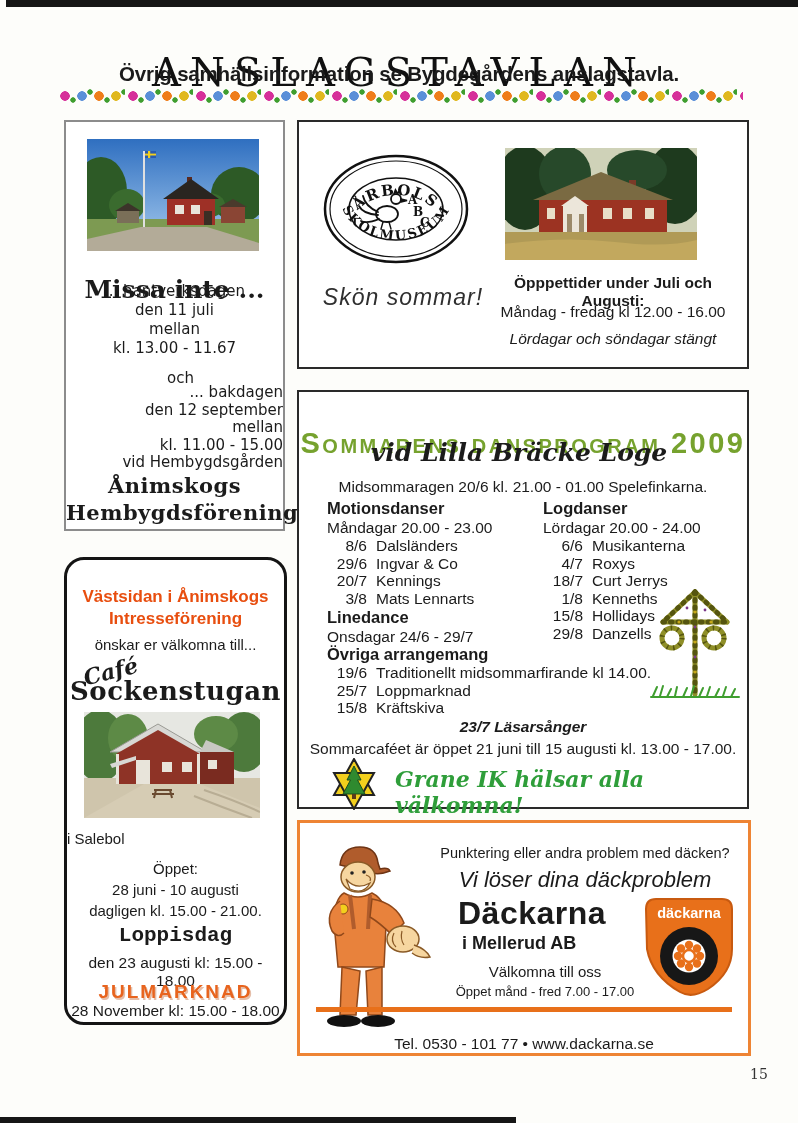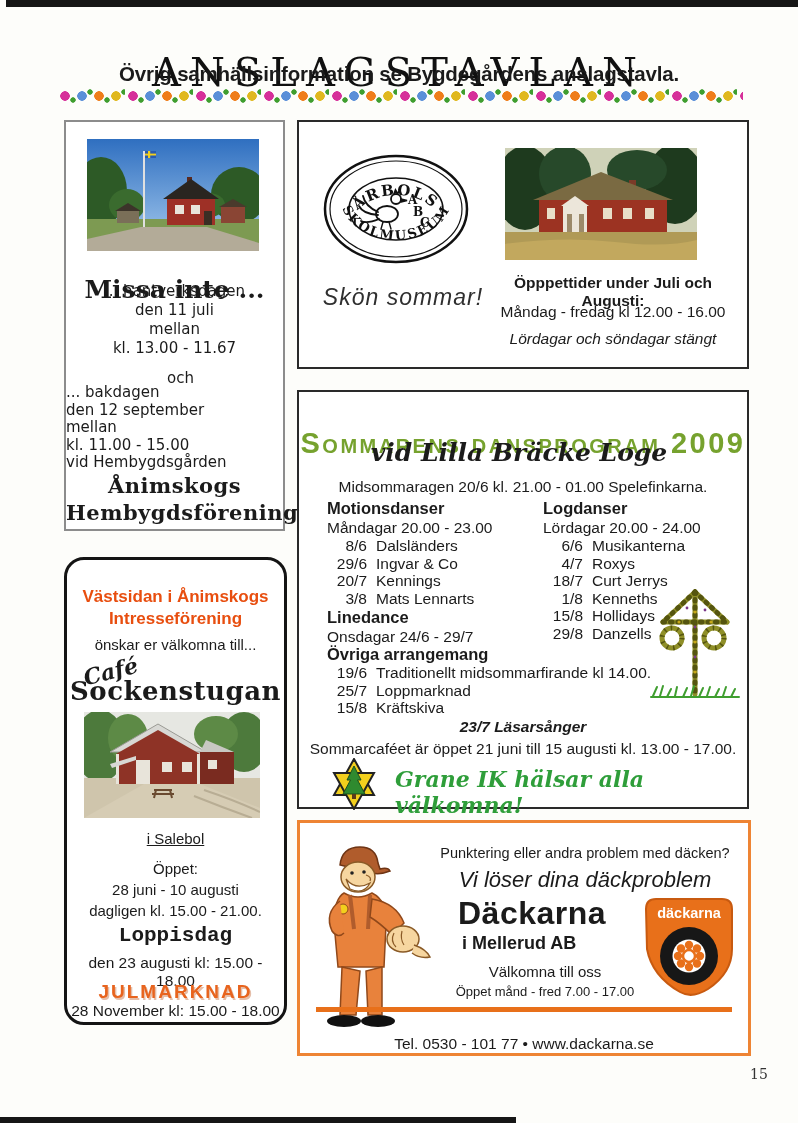--- a/index.html
+++ b/index.html
@@ -36,21 +36,21 @@
   .box-cafe{left:64px;top:557px;width:217px;height:462px;border:3px solid #141414;border-radius:20px;}
   .box-dack{left:297px;top:820px;width:448px;height:230px;border:3px solid var(--dackarna-border,#ee8434);}
 
   
   .box-missa{font-family:"DejaVu Sans",sans-serif;}
   .photo-missa{left:21px;top:17px;width:172px;height:112px;}
   .missa-heading{left:0;right:0;top:132px;text-align:center;font-family:"DejaVu Serif",serif;
     font-weight:bold;font-size:25px;}
   .missa-ev1{left:0;right:0;top:160px;text-align:center;font-size:15px;line-height:19px;}
   .missa-och{left:0;right:0;top:247px;text-align:center;font-size:15px;padding-left:12px;}
-  .missa-ev2{left:0;right:0;top:262px;text-align:left;font-size:15px;line-height:17.5px;}
+  .missa-ev2{left:0;right:0;top:262px;text-align:right;font-size:15px;line-height:17.5px;}
   .missa-org{left:0;right:0;top:350px;text-align:center;font-size:21px;line-height:27px;}
   .fraktur{font-family:"DejaVu Serif",serif;font-weight:bold;letter-spacing:0.5px;}
 
   
   .stamp{left:22px;top:30px;width:150px;height:114px;}
   .stamp-text{font-family:"DejaVu Serif",serif;font-weight:bold;fill:#111;letter-spacing:2px;}
   .skol-greeting{left:6px;width:196px;top:162px;text-align:center;font-style:italic;
     font-size:23px;color:#2f2f2f;letter-spacing:1px;}
   .photo-skol{left:206px;top:26px;width:192px;height:112px;}
   .skol-hours-title{left:186px;width:256px;top:152px;text-align:center;font-weight:bold;font-size:15.5px;}
@@ -77,21 +77,21 @@
   .maypole{left:350px;top:190px;width:92px;height:122px;}
 
   
   .cafe-org{left:0;right:0;top:26px;text-align:center;font-weight:bold;font-size:17px;line-height:22px;
     color:var(--heading-orange,#e84e0f);}
   .cafe-welcome{left:0;right:0;top:76px;text-align:center;font-size:15px;}
   .cafe-name-script{left:16px;top:98px;font-size:22px;transform:rotate(-14deg);
     font-family:"DejaVu Serif",serif;font-style:italic;font-weight:bold;}
   .cafe-name-fraktur{left:0;right:0;top:116px;text-align:center;font-size:26px;}
   .photo-cafe{left:17px;top:152px;width:176px;height:106px;}
-  .cafe-location{left:0;right:0;top:270px;text-align:center;font-size:15px;text-decoration:underline;}
+  .cafe-location{left:0;right:0;top:270px;text-align:left;font-size:15px;}
   .cafe-open{left:0;right:0;top:298px;text-align:center;font-size:15px;line-height:21px;}
   .cafe-loppis-title{left:0;right:0;top:364px;text-align:center;
     font-family:"Liberation Mono",monospace;font-weight:bold;font-size:21px;}
   .cafe-loppis-date{left:0;right:0;top:394px;text-align:center;font-size:15.5px;}
   .cafe-jul-title{left:0;right:0;top:421px;text-align:center;font-weight:bold;font-size:19px;
     letter-spacing:2px;color:var(--jul-orange,#e8641e);text-shadow:1.5px 1.5px 0 rgba(180,70,10,.35);}
   .cafe-jul-date{left:0;right:0;top:442px;text-align:center;font-size:15.5px;}
 
   
   .mechanic{left:10px;top:16px;width:125px;height:198px;}

